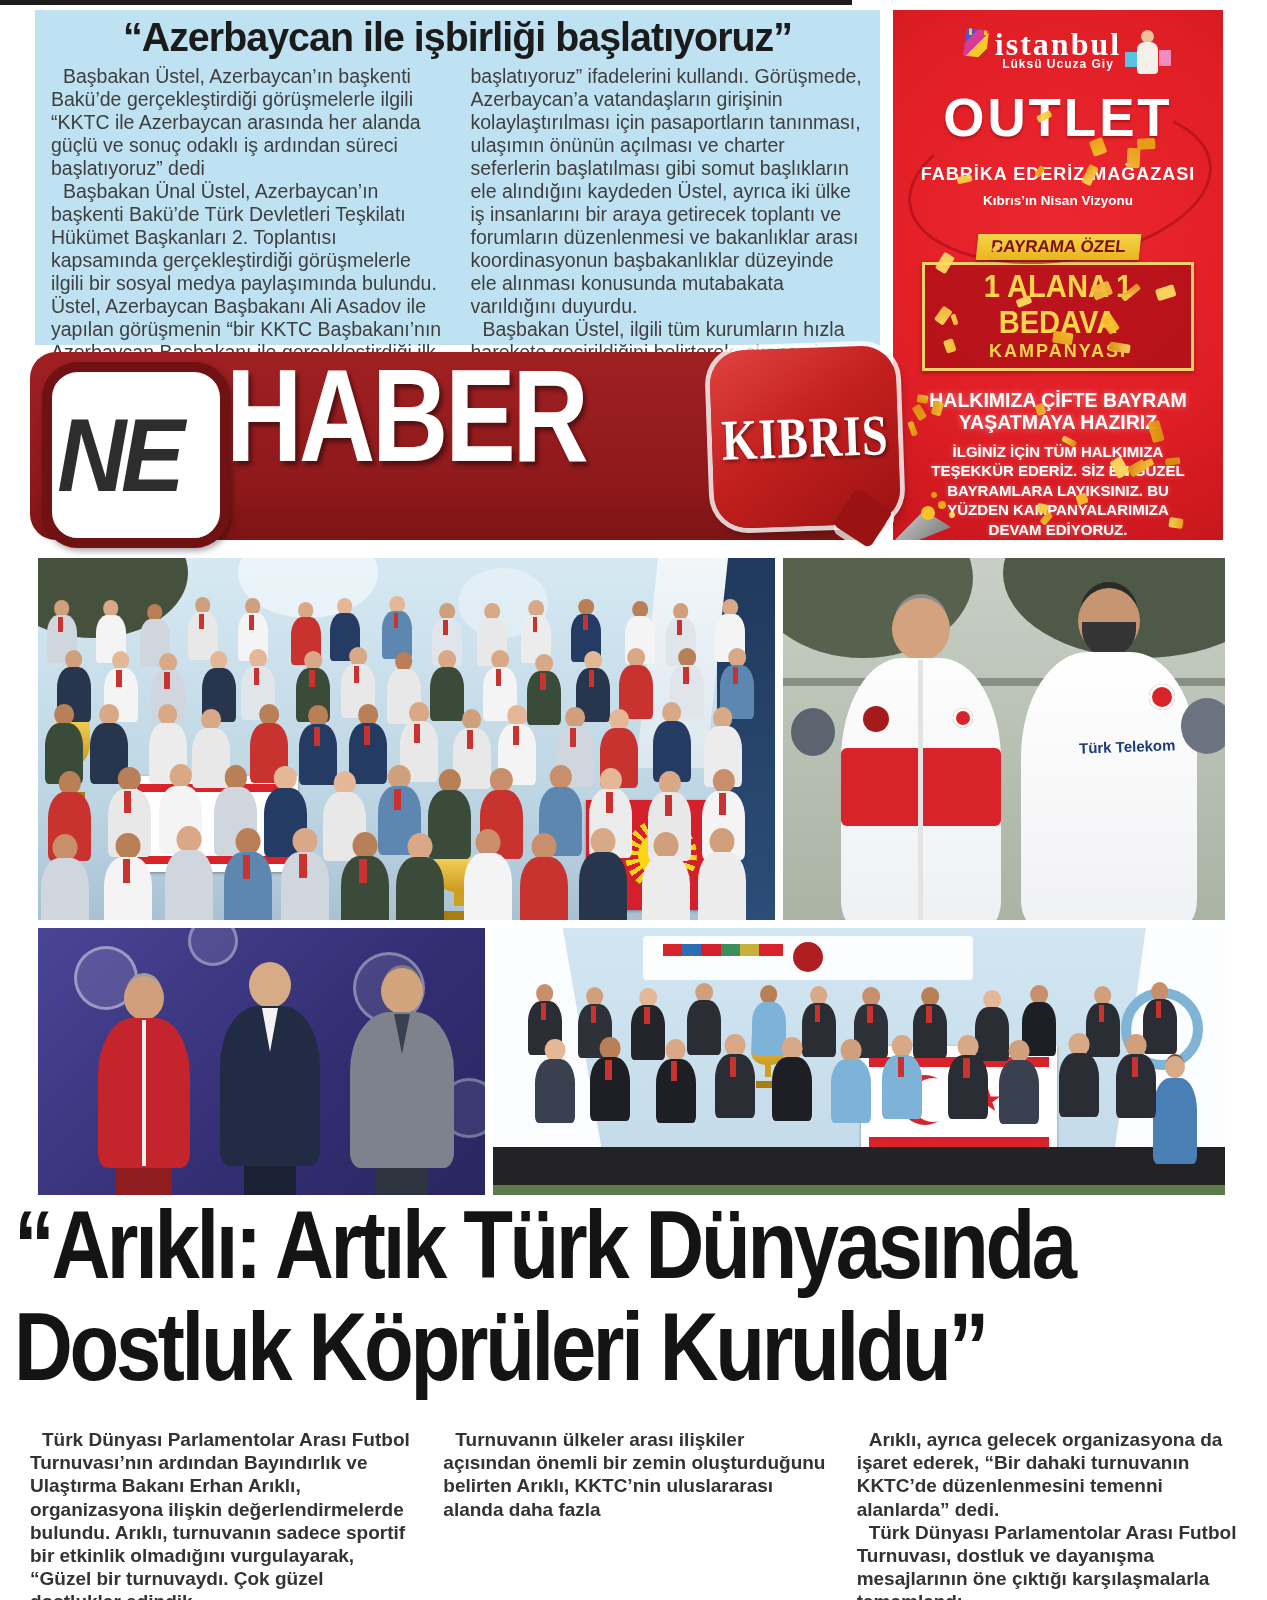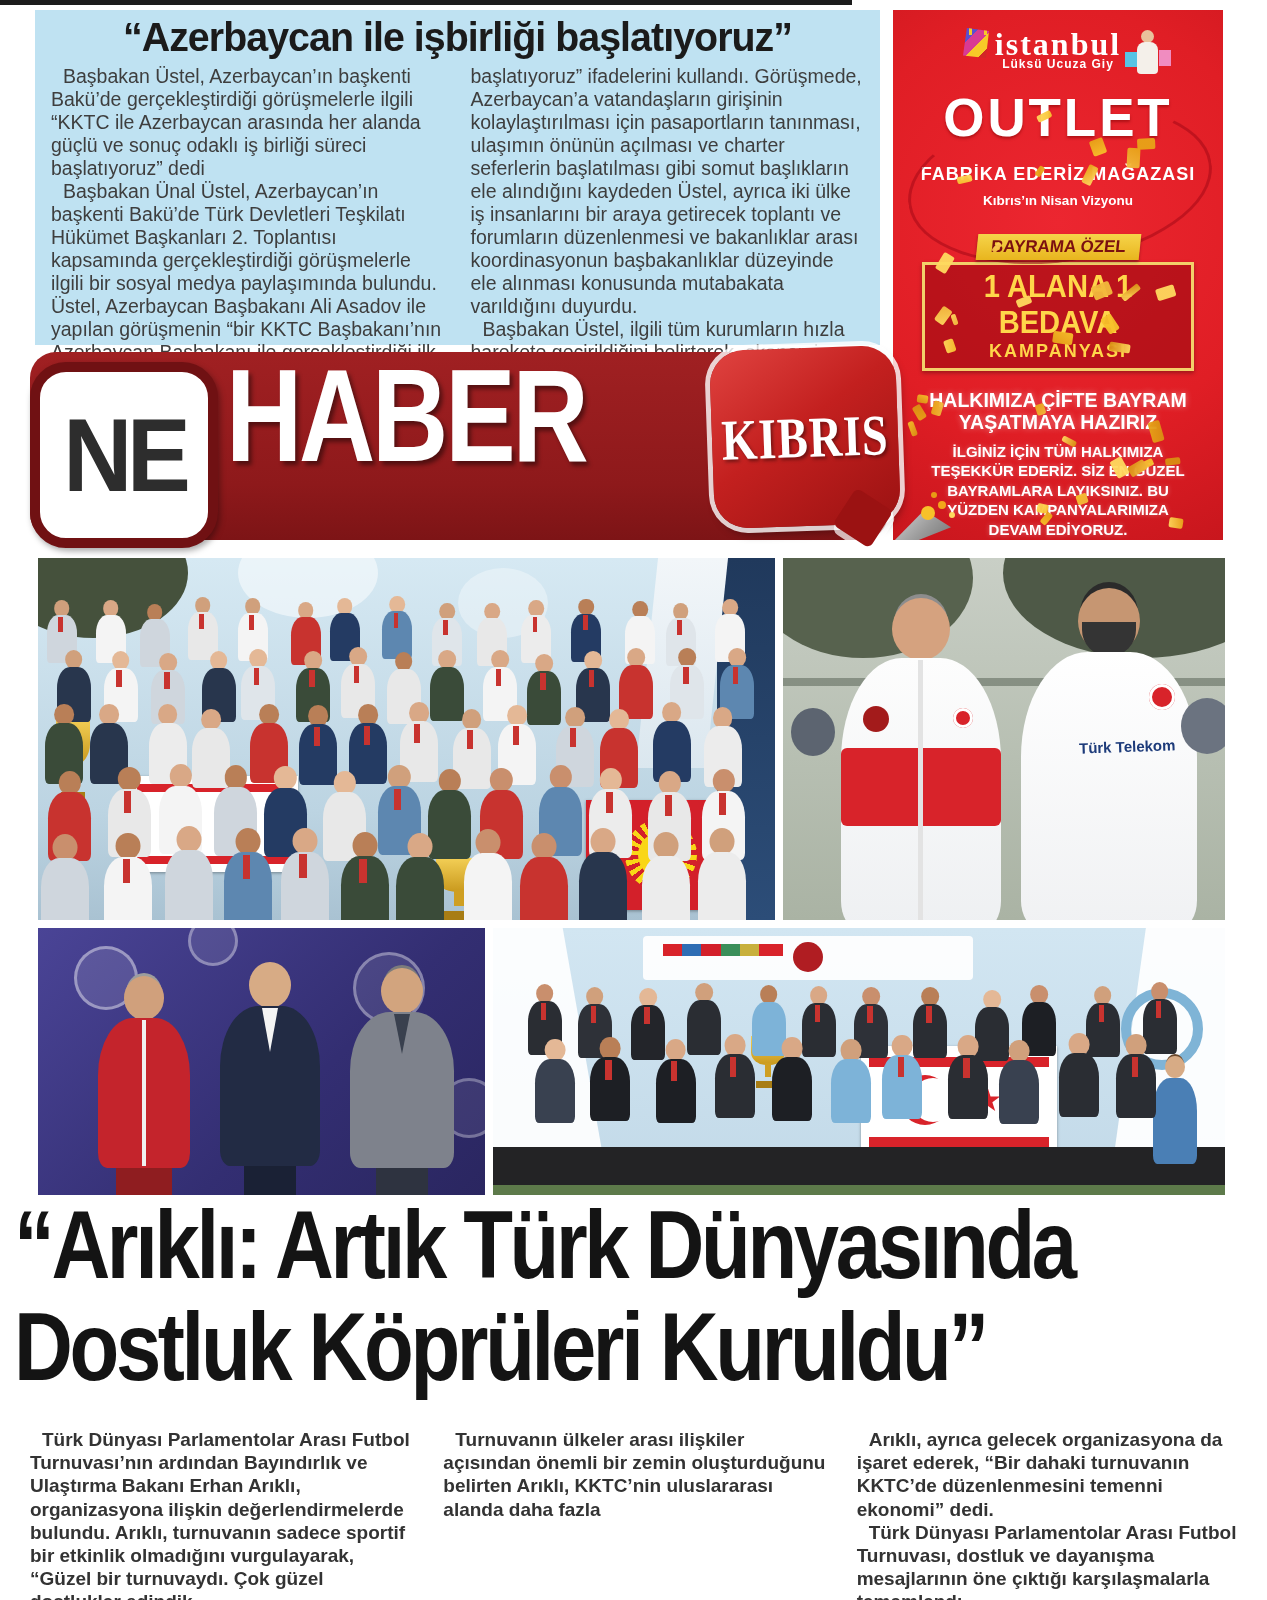--- a/index.html
+++ b/index.html
@@ -54,23 +54,23 @@
   .popper{position:absolute;left:-6px;bottom:-8px;width:70px;height:70px;}
   .popper .cone{position:absolute;left:0;bottom:0;width:64px;height:46px;
                 background:linear-gradient(135deg,#e8e8e8,#9a9a9a 60%,#6f6f6f);
                 clip-path:polygon(0 100%,58% 18%,100% 55%,18% 100%);}
   .popper .burst{position:absolute;left:34px;bottom:28px;width:14px;height:14px;border-radius:50%;
                  background:#f7c12a;box-shadow:14px -8px 0 -3px #f2a71b,24px 2px 0 -4px #ffd95e,6px -18px 0 -4px #e89b15;}
 
   
   .masthead{position:absolute;left:30px;top:352px;width:858px;height:188px;
             background:linear-gradient(#a02022,#8e191b 70%,#7d1416);border-radius:26px;}
-  .ne-box{position:absolute;left:0;top:10px;width:168px;height:166px;background:#fff;
-          border:10px solid #701113;border-radius:36px;display:flex;align-items:center;justify-content:center;
-          box-shadow:2px 3px 6px rgba(0,0,0,.35);}
+  .ne-box{position:absolute;left:12px;top:10px;width:168px;height:166px;background:#fff;
+          border:10px solid #701113;border-radius:36px;display:flex;align-items:center;
+          box-shadow:2px 3px 6px rgba(0,0,0,.35);font-style:italic;}
   .ne-box span{font-size:104px;font-weight:900;color:#2d2d2d;letter-spacing:-6px;transform:scaleX(.92);}
   .haber{position:absolute;left:196px;top:-12px;font-size:132px;font-weight:900;color:#ffffff;
          letter-spacing:-4px;transform:scaleX(.80);transform-origin:left top;
          text-shadow:4px 4px 5px rgba(0,0,0,.45);}
   .mast-strip{position:absolute;left:188px;right:44px;bottom:8px;height:36px;background:#ffffff;
               border-radius:3px;display:flex;align-items:center;justify-content:space-between;
               padding:0 26px;font-size:17px;font-weight:700;color:#1e1e1e;}
   .kibris{position:absolute;right:-10px;top:-4px;width:186px;height:178px;
           background:linear-gradient(145deg,#e04340 0%,#c3201f 45%,#9b1212 100%);
           border-radius:34px;transform:rotate(-2deg);
@@ -126,21 +126,21 @@
 <body>
 
 <div id="page">
 
   <div class="top-edge"></div>
 
   <div class="top-story">
     <h1>“Azerbaycan ile işbirliği başlatıyoruz”</h1>
     <div class="top-cols">
       <div class="top-col">
-        <p class="ind">Başbakan Üstel, Azerbaycan’ın başkenti Bakü’de gerçekleştirdiği görüşmelerle ilgili “KKTC ile Azerbaycan arasında her alanda güçlü ve sonuç odaklı iş birliği süreci başlatıyoruz” dedi</p>
+        <p class="ind">Başbakan Üstel, Azerbaycan’ın başkenti Bakü’de gerçekleştirdiği görüşmelerle ilgili “KKTC ile Azerbaycan arasında her alanda güçlü ve sonuç odaklı iş ardından süreci başlatıyoruz” dedi</p>
         <p class="ind">Başbakan Ünal Üstel, Azerbaycan’ın başkenti Bakü’de Türk Devletleri Teşkilatı Hükümet Başkanları 2. Toplantısı kapsamında gerçekleştirdiği görüşmelerle ilgili bir sosyal medya paylaşımında bulundu. Üstel, Azerbaycan Başbakanı Ali Asadov ile yapılan görüşmenin “bir KKTC Başbakanı’nın Azerbaycan Başbakanı ile gerçekleştirdiği ilk resmi görüşme” olduğunu belirtti. Başbakan Üstel, bu görüşmeyle “KKTC ile Azerbaycan arasında her alanda güçlü, kalıcı ve sonuç odaklı bir iş birliği süreci</p>
       </div>
       <div class="top-col">
         <p>başlatıyoruz” ifadelerini kullandı. Görüşmede, Azerbaycan’a vatandaşların girişinin kolaylaştırılması için pasaportların tanınması, ulaşımın önünün açılması ve charter seferlerin başlatılması gibi somut başlıkların ele alındığını kaydeden Üstel, ayrıca iki ülke iş insanlarını bir araya getirecek toplantı ve forumların düzenlenmesi ve bakanlıklar arası koordinasyonun başbakanlıklar düzeyinde ele alınması konusunda mutabakata varıldığını duyurdu.</p>
         <p class="ind">Başbakan Üstel, ilgili tüm kurumların hızla harekete geçirildiğini belirterek, ekonomi, eğitim, enerji ve turizm başta olmak üzere öncelikli alanlarda Azerbaycan hükümetinin ilgili bakanları ile kapsamlı görüşmeler gerçekleştirdiğini kaydetti.</p>
       </div>
     </div>
   </div>
 
   <div class="ad">
@@ -748,18 +748,18 @@
   </div>
 
   <div class="main-cols">
     <div class="main-col">
       <p class="ind">Türk Dünyası Parlamentolar Arası Futbol Turnuvası’nın ardından Bayındırlık ve Ulaştırma Bakanı Erhan Arıklı, organizasyona ilişkin değerlendirmelerde bulundu. Arıklı, turnuvanın sadece sportif bir etkinlik olmadığını vurgulayarak, “Güzel bir turnuvaydı. Çok güzel dostluklar edindik.</p>
     </div>
     <div class="main-col">
       <p class="ind">Turnuvanın ülkeler arası ilişkiler açısından önemli bir zemin oluşturduğunu belirten Arıklı, KKTC’nin uluslararası alanda daha fazla</p>
     </div>
     <div class="main-col">
-      <p class="ind">Arıklı, ayrıca gelecek organizasyona da işaret ederek, “Bir dahaki turnuvanın KKTC’de düzenlenmesini temenni ekonomi” dedi.</p>
+      <p class="ind">Arıklı, ayrıca gelecek organizasyona da işaret ederek, “Bir dahaki turnuvanın KKTC’de düzenlenmesini temenni alanlarda” dedi.</p>
       <p class="ind">Türk Dünyası Parlamentolar Arası Futbol Turnuvası, dostluk ve dayanışma mesajlarının öne çıktığı karşılaşmalarla tamamlandı.</p>
     </div>
   </div>
 
 </div>
 
 </body></html>

